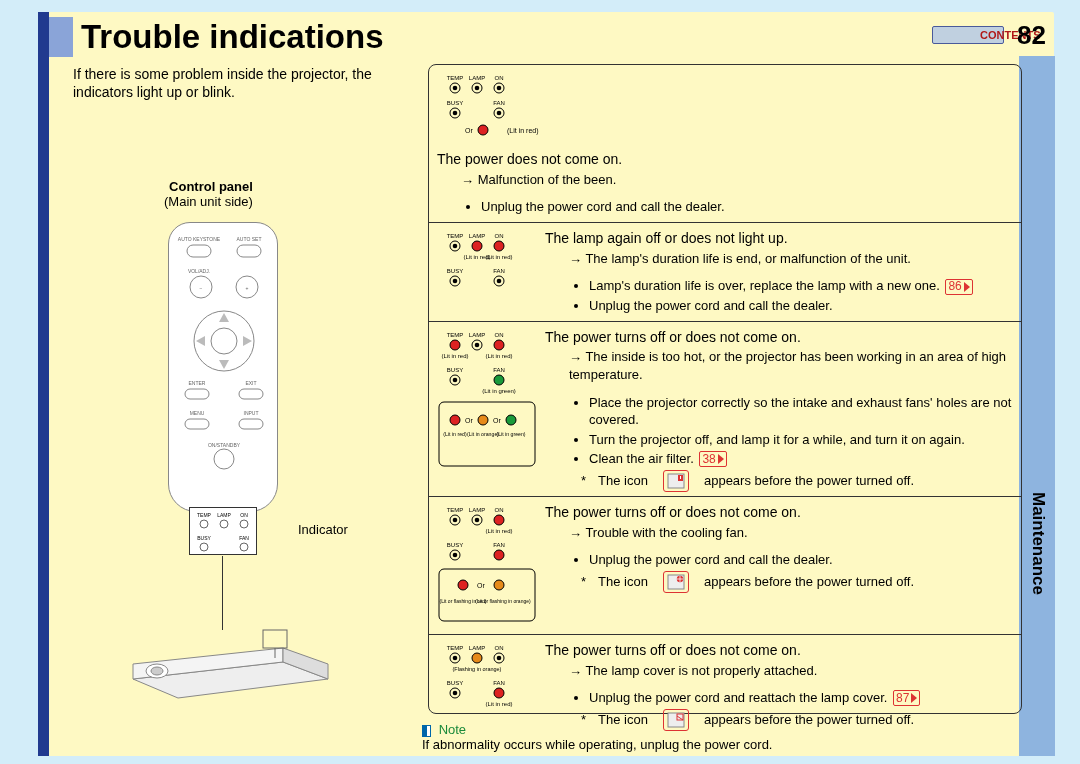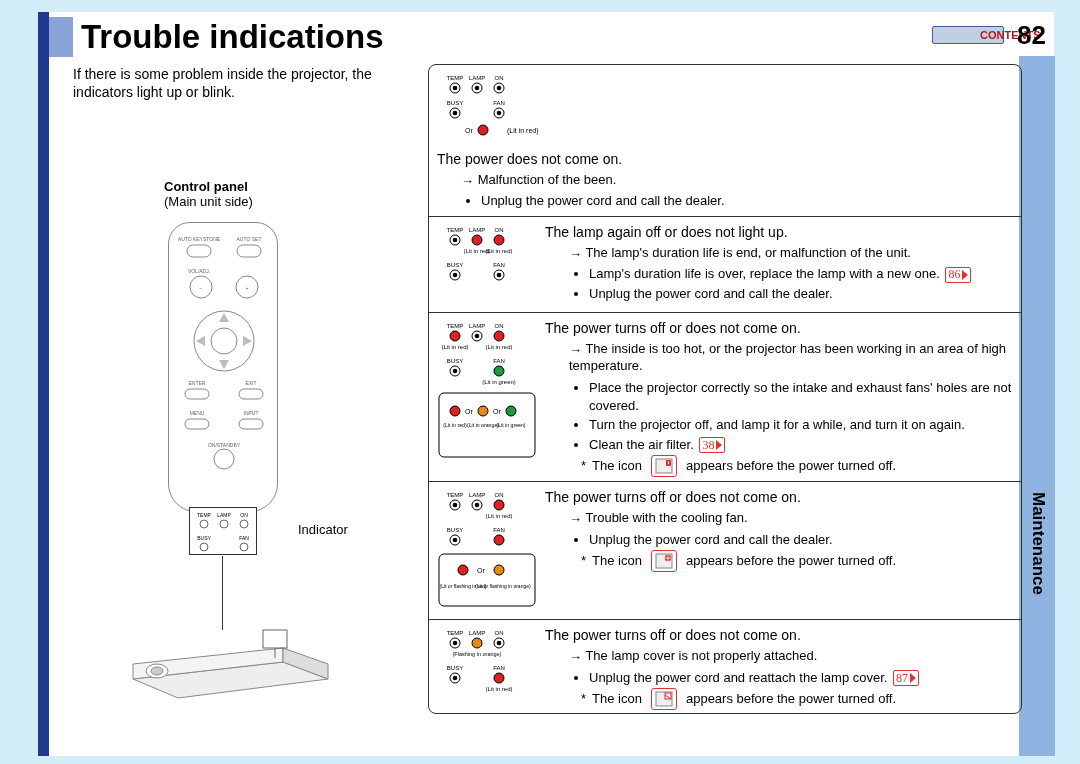--- a/index.html
+++ b/index.html
@@ -10,21 +10,21 @@
     height: 764px;
     background: #d3edf9;
     font-family: Arial, Helvetica, sans-serif;
     position: relative;
     overflow: hidden;
   }
   .page {
     position: absolute;
     left: 38px; top: 12px;
     width: 1016px; height: 744px;
-    background: #ffffff;
+    background: #fef9c3;
     border-radius: 2px;
   }
   .left-stripe {
     position: absolute;
     left: 0; top: 0; bottom: 0;
     width: 11px;
     background: #213a8f;
   }
   .title-bar {
     position: absolute;
@@ -82,21 +82,21 @@
   .intro {
     position: absolute;
     left: 35px; top: 54px;
     width: 330px;
     font-size: 14px;
     line-height: 1.25;
   }
   .control-panel-label {
     position: absolute;
     left: 126px; top: 167px;
-    text-align: left;
+    text-align: right;
     font-size: 13px;
   }
   .control-panel-title { font-weight: bold; }
   .remote {
     position: absolute;
     left: 130px; top: 210px;
     width: 110px; height: 290px;
     border: 1px solid #888;
     border-radius: 22px 22px 28px 28px;
     background: #fff;
@@ -148,35 +148,34 @@
   .desc-col {
     flex: 1;
     font-size: 13px;
     line-height: 1.35;
     padding-left: 4px;
     padding-top: 2px;
   }
   .desc-col .head { font-size: 14px; margin-bottom: 2px; }
   .desc-col .arrow-line { padding-left: 24px; }
   .desc-col .arrow-line::before { content: "→ "; }
-  .desc-col ul { margin: 4px 0 2px 44px; padding: 0; }
+  .desc-col ul { margin: 10px 0 2px 44px; padding: 0; }
   .desc-col li { margin-bottom: 2px; }
-  .desc-col .star-line { padding-left: 36px; display:flex; align-items:center; gap:6px; }
+  .desc-col .star-line { padding-left: 36px; display:flex; align-items:center; gap:12px; }
   .desc-col .star-line::before { content: "* "; }
   .page-link {
     display: inline-flex;
     align-items: center;
     height: 16px;
     padding: 0 2px;
     border: 1px solid #d33;
     color: #d33;
     font-size: 12px;
     border-radius: 2px;
     margin-left: 2px;
-    font-family: Liberation Serif, serif;
   }
   .page-link::after{
     content:"";
     display:inline-block;
     width:0;height:0;
     border-top:5px solid transparent;
     border-bottom:5px solid transparent;
     border-left:6px solid #d33;
     margin-left:2px;
   }
@@ -489,13 +488,18 @@
                 <path d="M10 4 l6 4" stroke="#d33"></path>
               </svg>
           </span>
           <span>appears before the power turned off.</span>
         </div>
       </div>
     </div>
 
   </div>
 
+  <div class="note-block">
+    <span class="note-marker"></span>
+    <span class="note-label">Note</span><br>
+    <span>If abnormality occurs while operating, unplug the power cord.</span>
+  </div>
 </div>
 
 </body></html>

